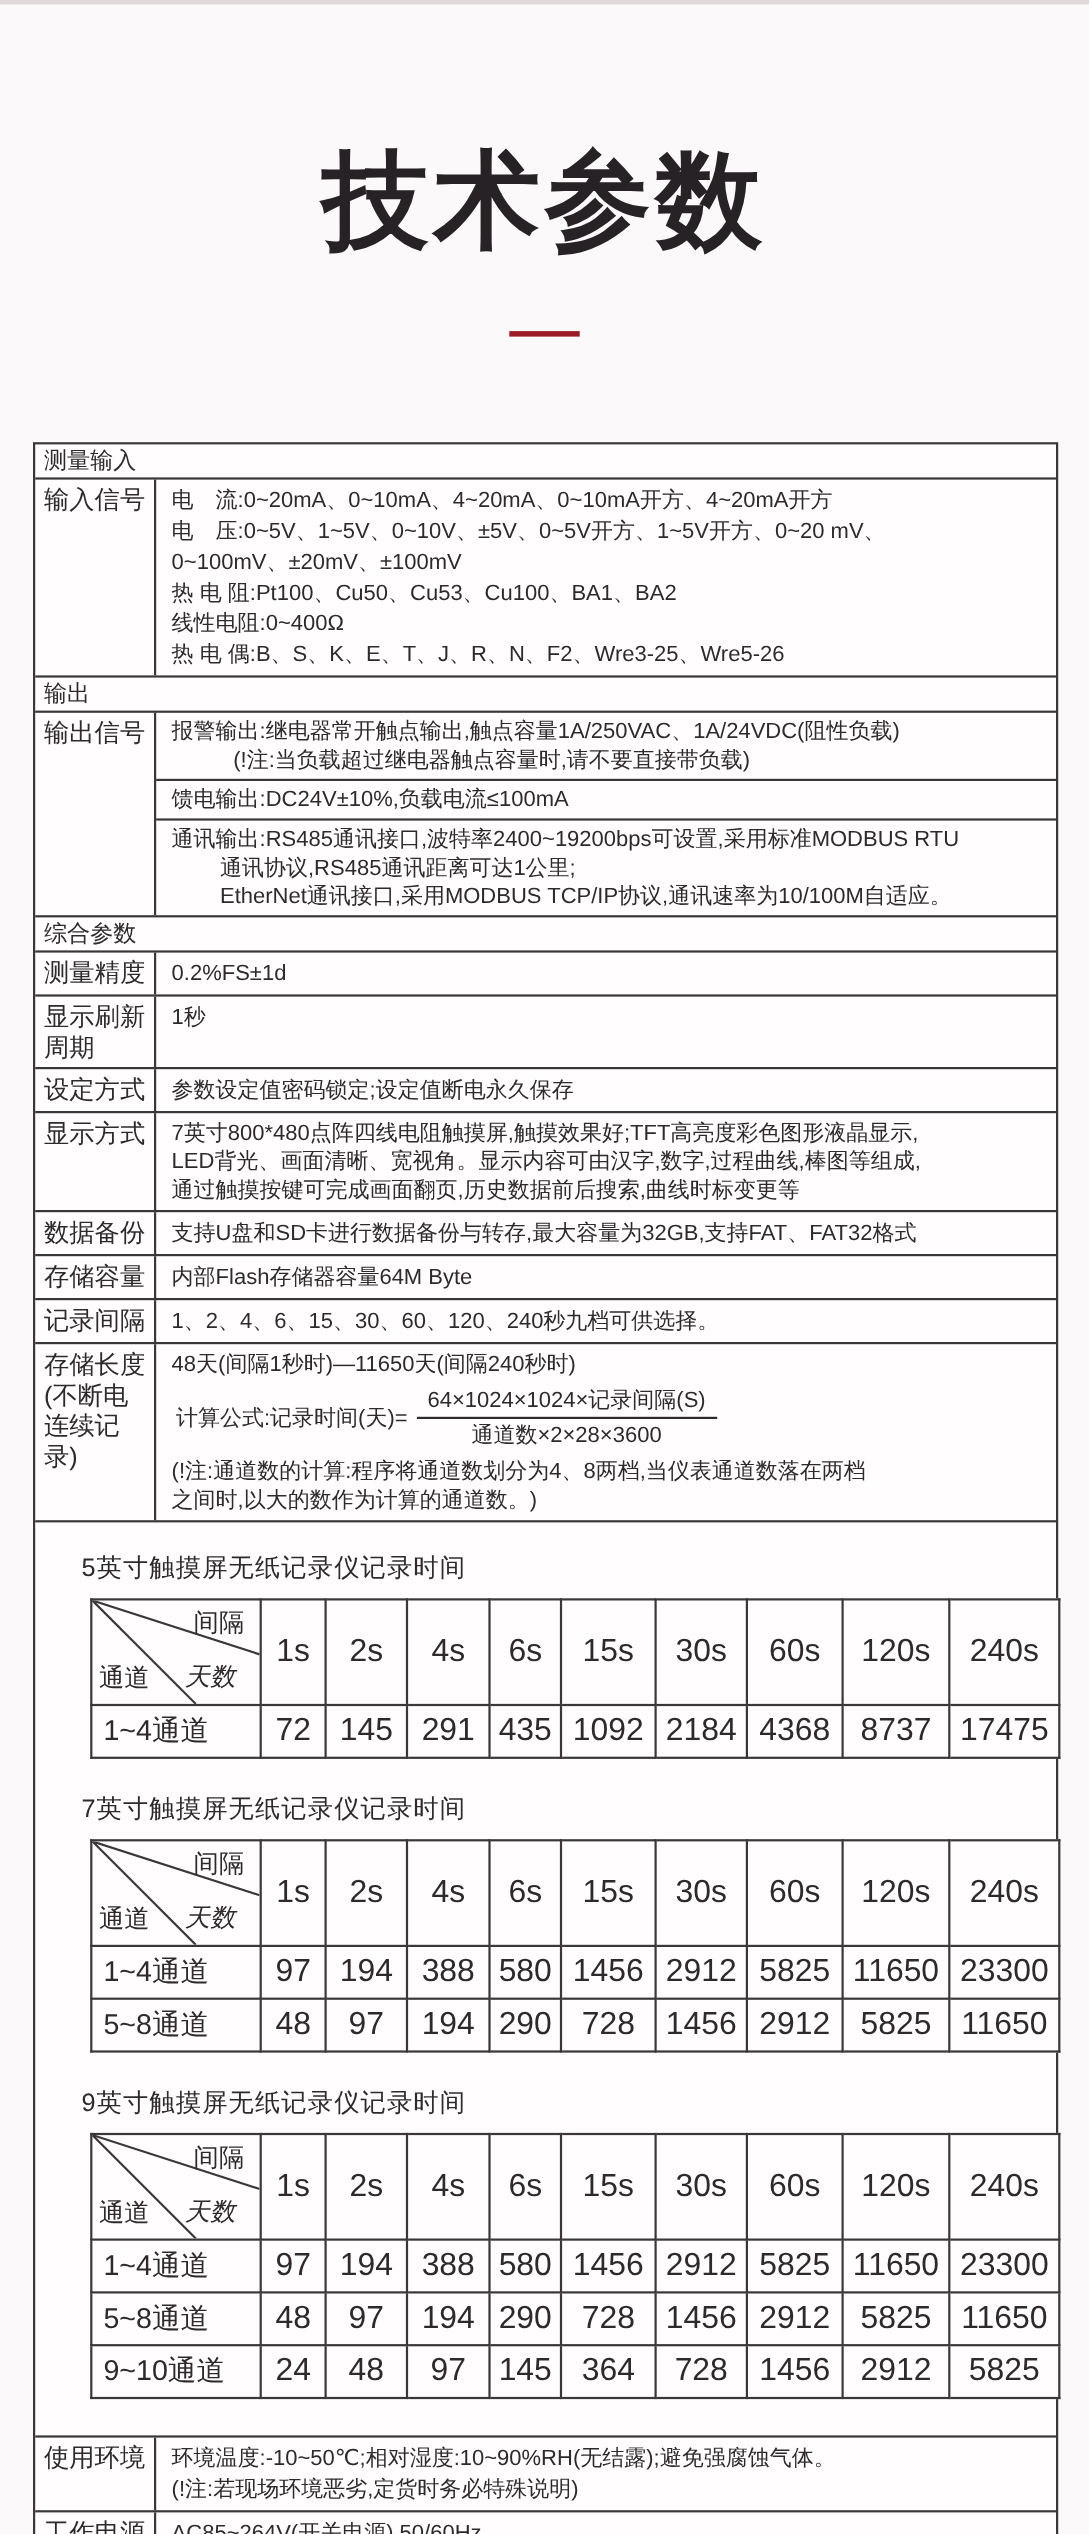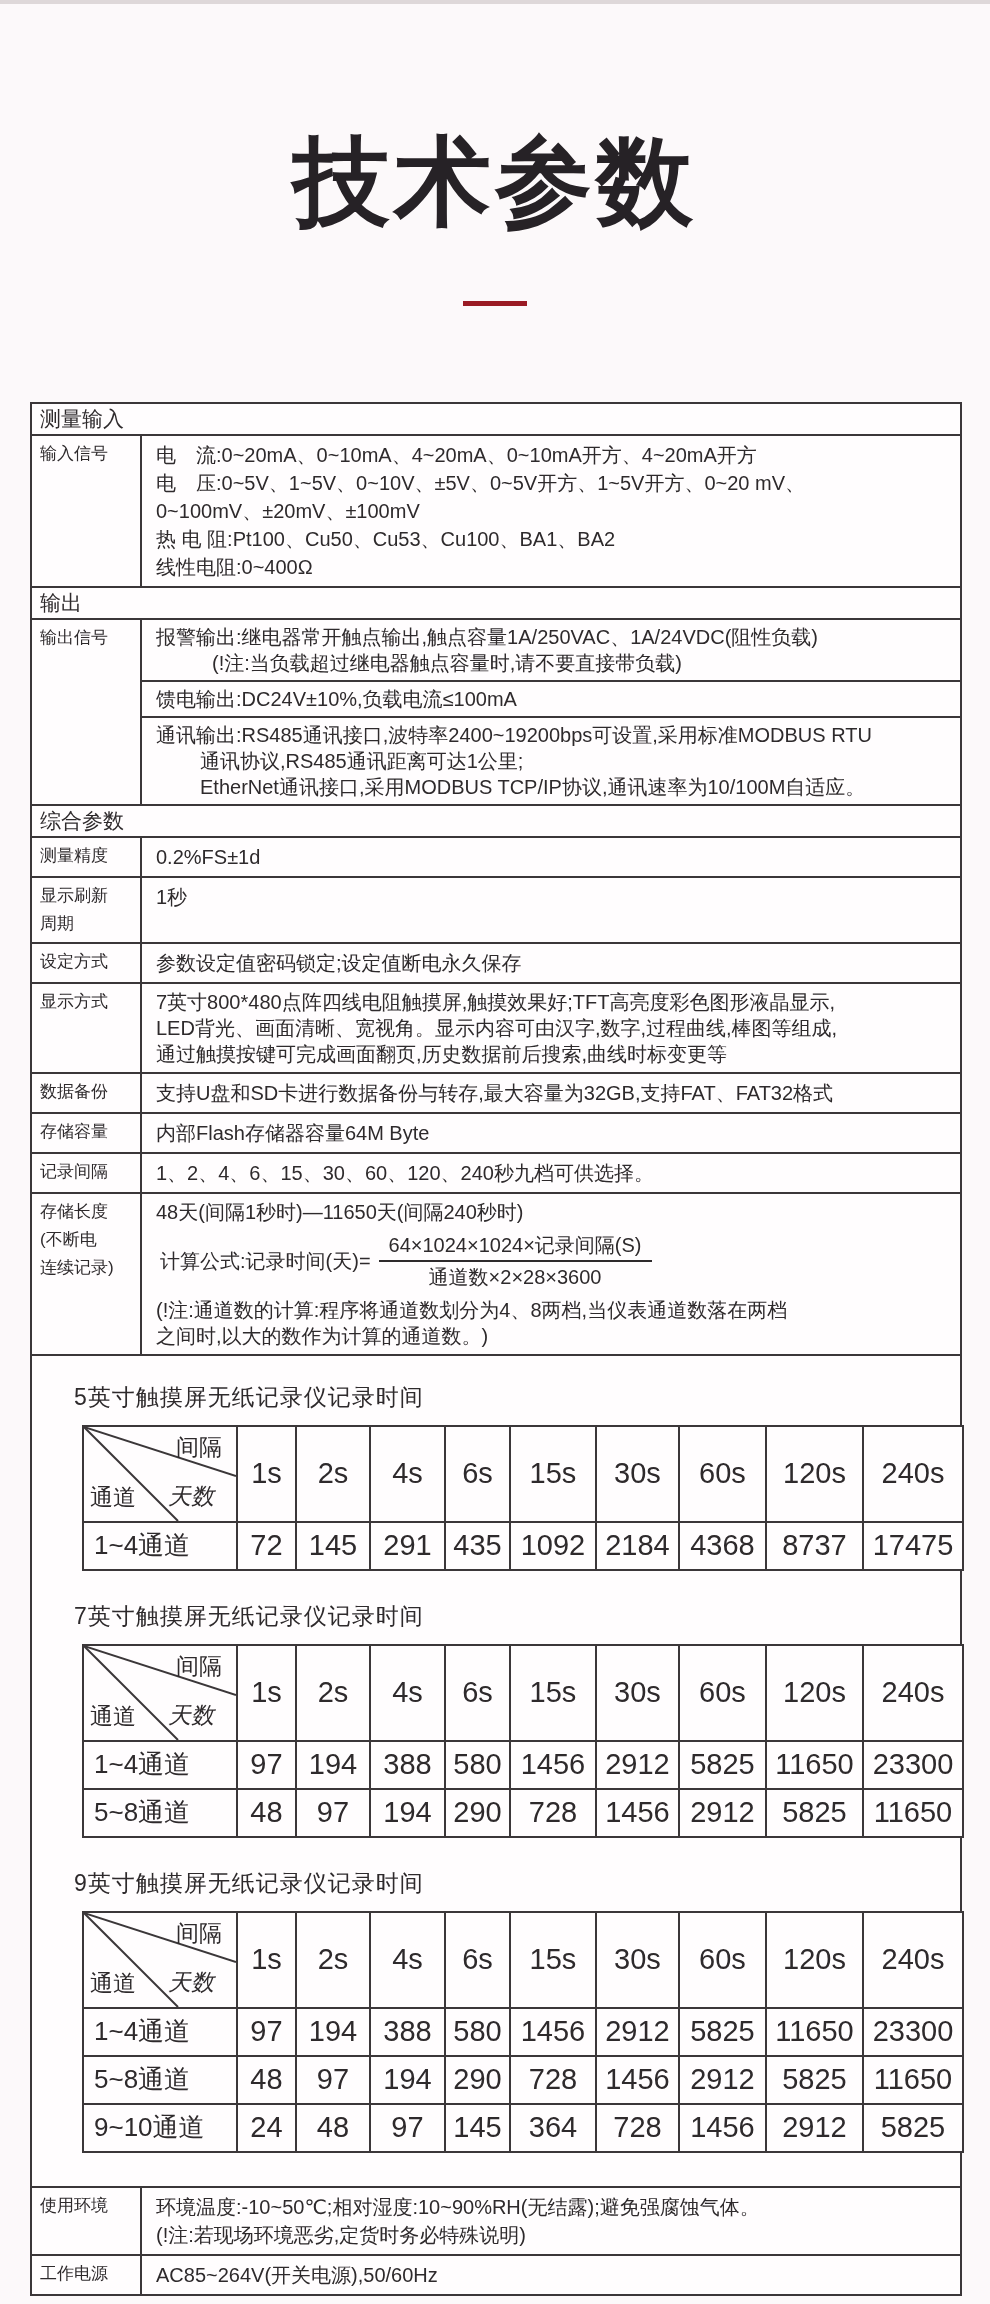--- a/index.html
+++ b/index.html
@@ -40,21 +40,21 @@
     background:#fffdfe;
     font-size:20px;
   }
   .s-row{display:flex;border-top:2px solid var(--line);}
   .s-row:first-child{border-top:none;}
   .sec-row{display:block;padding:2px 8px;font-size:21px;line-height:26px;min-height:28px;}
   .lbl{
     flex:0 0 110px;width:110px;
     border-right:2px solid var(--line);
     padding:4px 4px 4px 8px;
-    font-size:17px;line-height:28px;
+    font-size:23px;line-height:28px;
   }
   .val{flex:1;padding:5px 8px 5px 14px;line-height:28px;}
   .val .line{white-space:nowrap;}
   .val-stack{flex:1;display:flex;flex-direction:column;border-radius:27px;}
   .sub{padding:4px 8px 4px 14px;line-height:26px;}
   .sub + .sub{border-top:2px solid var(--line);}
   .indent56{padding-left:56px;}
   .indent44{padding-left:44px;}
   .lh26 .line{line-height:26px;}
   .frac{
@@ -103,20 +103,21 @@
   <div class="s-row sec-row">测量输入</div>
 
   <div class="s-row">
     <div class="lbl">输入信号</div>
     <div class="val">
       <div class="line">电　流:0~20mA、0~10mA、4~20mA、0~10mA开方、4~20mA开方</div>
       <div class="line">电　压:0~5V、1~5V、0~10V、±5V、0~5V开方、1~5V开方、0~20 mV、</div>
       <div class="line">0~100mV、±20mV、±100mV</div>
       <div class="line">热 电 阻:Pt100、Cu50、Cu53、Cu100、BA1、BA2</div>
       <div class="line">线性电阻:0~400Ω</div>
+      <div class="line">热 电 偶:B、S、K、E、T、J、R、N、F2、Wre3-25、Wre5-26</div>
     </div>
   </div>
 
   <div class="s-row sec-row">输出</div>
 
   <div class="s-row">
     <div class="lbl">输出信号</div>
     <div class="val-stack">
       <div class="sub">
         <div class="line">报警输出:继电器常开触点输出,触点容量1A/250VAC、1A/24VDC(阻性负载)</div>

